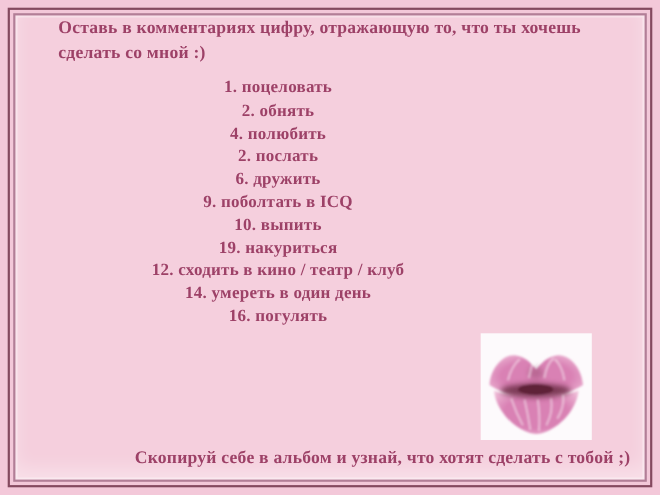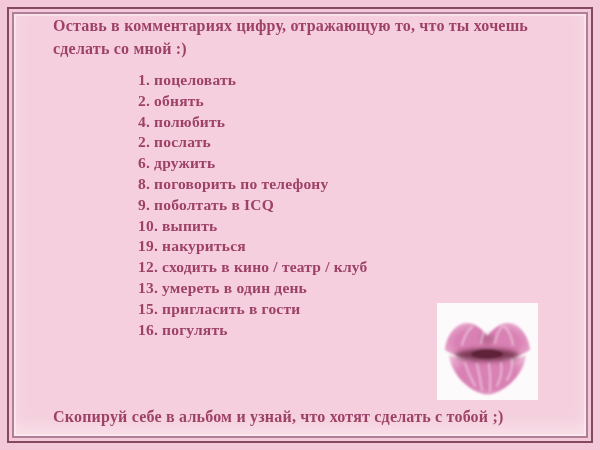--- a/index.html
+++ b/index.html
@@ -31,26 +31,28 @@
     position: absolute;
     left: 53px; top: 15px; width: 508px;
     font-size: 16px; line-height: 22.5px;
     letter-spacing: 0.2px;
   }
   .list {
     position: absolute;
     left: 138px; top: 70px;
     font-size: 15.5px; line-height: 20.8px;
     letter-spacing: 0.2px;
+    text-align: center;
   }
   .footer {
     position: absolute;
     left: 53px; top: 406px; width: 520px;
     font-size: 16px; line-height: 21px;
     letter-spacing: 0.2px;
+    text-align: right;
   }
   .kiss-card {
     position: absolute;
     left: 437px; top: 303px;
     width: 101px; height: 97px;
     background: var(--lips-card, #fdfafc);
   }
   .kiss-card svg { display: block; width: 101px; height: 97px; }
 </style>
 </head>
@@ -61,27 +63,25 @@
   <div class="frame-inner"></div>
 
   <div class="title">Оставь в комментариях цифру, отражающую то, что ты хочешь сделать со мной :)</div>
 
   <div class="list">
     <div class="row">1. поцеловать</div>
     <div class="row">2. обнять</div>
     <div class="row">4. полюбить</div>
     <div class="row">2. послать</div>
     <div class="row">6. дружить</div>
-    <div class="row">8. поговорить по телефону</div>
     <div class="row">9. поболтать в ICQ</div>
     <div class="row">10. выпить</div>
     <div class="row">19. накуриться</div>
     <div class="row">12. сходить в кино / театр / клуб</div>
-    <div class="row">13. умереть в один день</div>
-    <div class="row">15. пригласить в гости</div>
+    <div class="row">14. умереть в один день</div>
     <div class="row">16. погулять</div>
   </div>
 
   <div class="kiss-card">
     <svg viewBox="0 0 101 97" xmlns="http://www.w3.org/2000/svg">
       <defs>
         <radialGradient id="lipg" cx="0.5" cy="0.5" r="0.68">
           <stop offset="0" stop-color="#d981b4"></stop>
           <stop offset="0.55" stop-color="#d981b4"></stop>
           <stop offset="1" stop-color="#f2c3dc"></stop>

